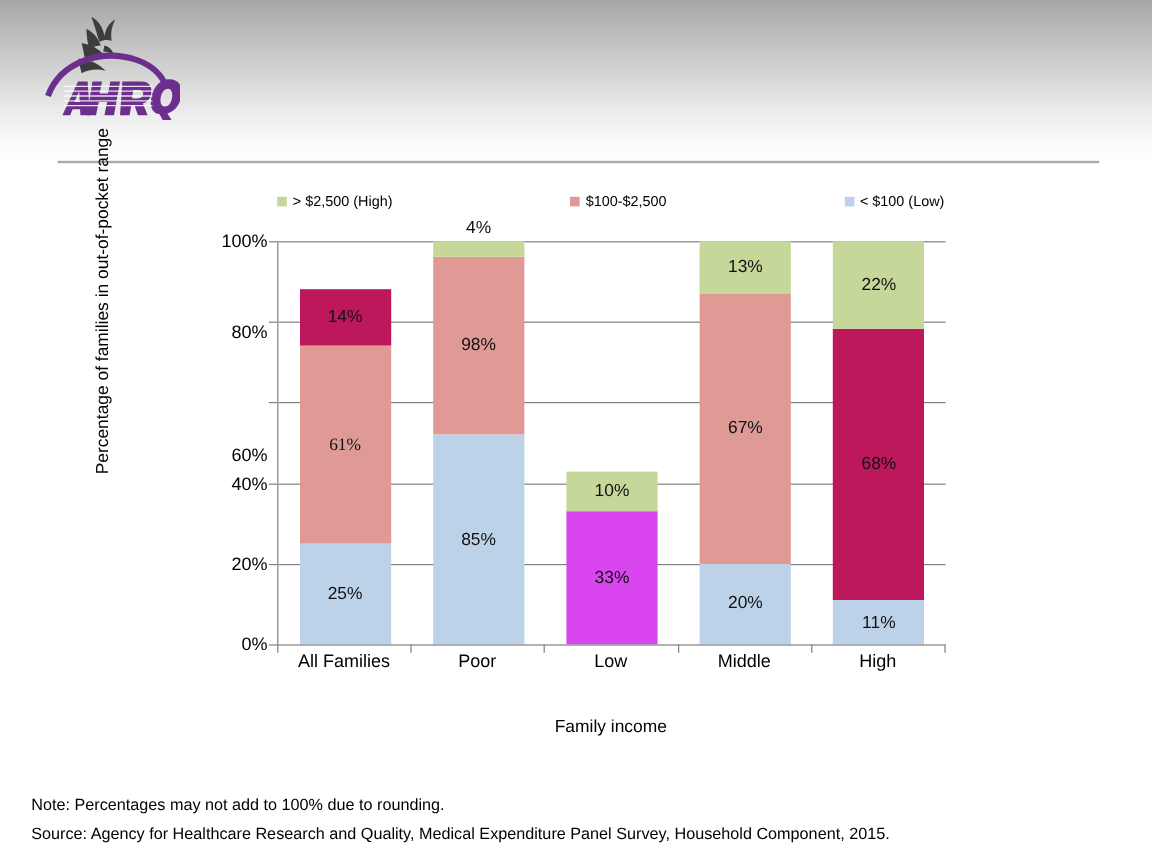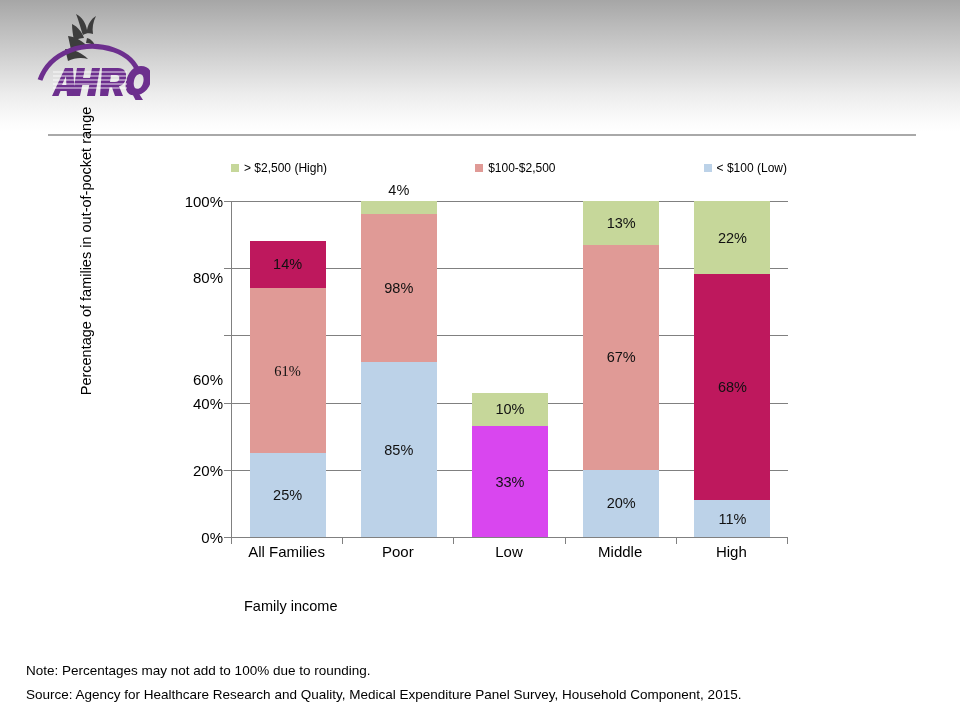--- a/index.html
+++ b/index.html
@@ -68,22 +68,22 @@
     position:absolute;width:70px;text-align:right;
     font-size:15px;line-height:15px;color:#000;
   }
   #ytitle{
     position:absolute;left:-64px;top:243px;width:300px;
     transform:rotate(-90deg);transform-origin:center center;
     text-align:center;font-size:14.5px;color:#000;
     white-space:nowrap;
   }
   #xtitle{
-    position:absolute;left:244px;top:598px;width:556px;
-    font-size:14.5px;color:#000;
+    position:absolute;left:231px;top:598px;width:556px;
+    text-align:center;font-size:14.5px;color:#000;
   }
 
   .bar{
     position:absolute;bottom:0;
     display:flex;flex-direction:column-reverse;
   }
   .seg{
     position:relative;
     display:flex;align-items:center;justify-content:center;
     font-size:14.5px;color:#111;

